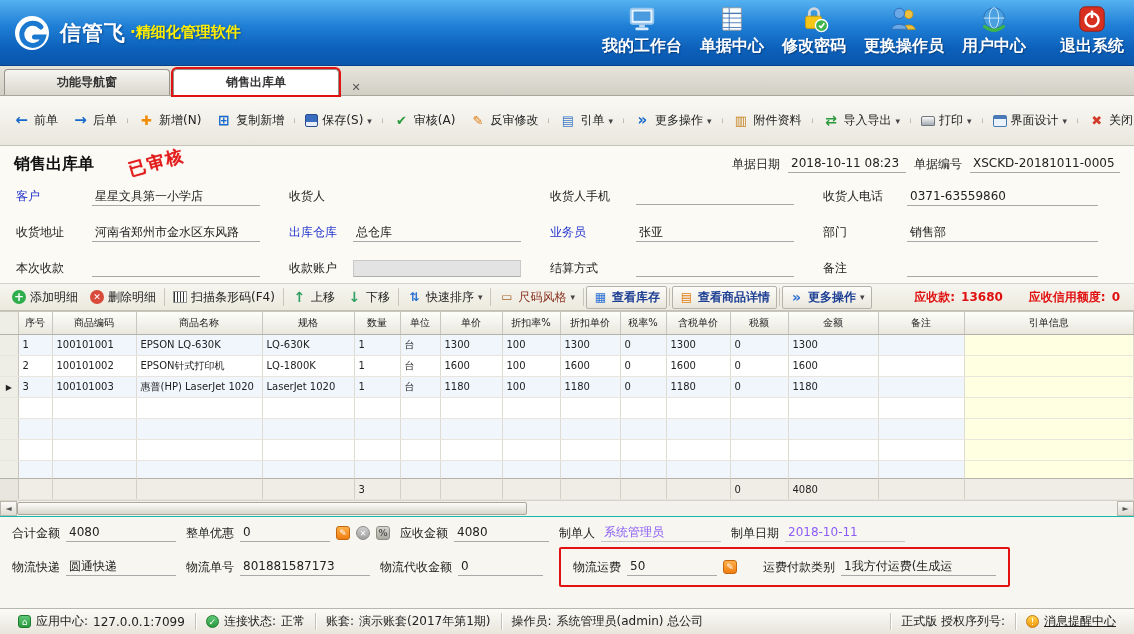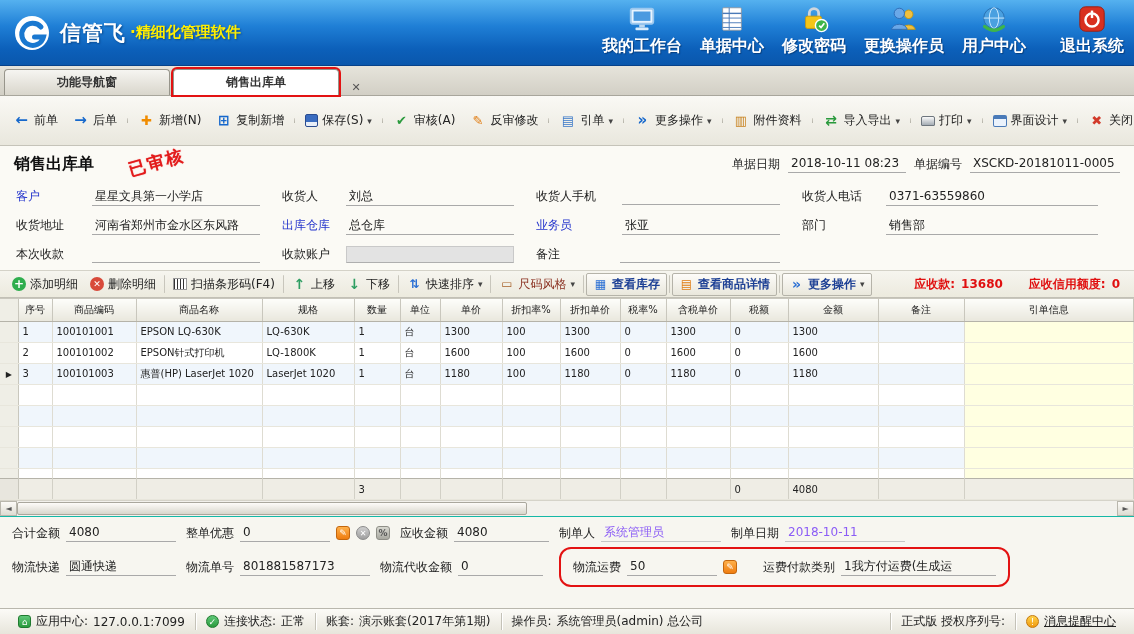--- a/index.html
+++ b/index.html
@@ -56,21 +56,21 @@
   .doc-title { font-size:16px; font-weight:bold; color:#111; }
   .stamp { color:#e31b1b; font-weight:bold; font-size:17px; transform:rotate(-16deg); margin-left:34px; margin-top:-4px; letter-spacing:2px; text-shadow:0 0 1px #e86a6a; }
   .head-right { margin-left:auto; display:flex; align-items:center; gap:8px; }
   .flabel { white-space:nowrap; color:#222; }
   .flabel.link { color:#2333cc; }
   .uval { border-bottom:1px solid #a9a9a9; min-height:17px; line-height:17px; padding:0 3px; white-space:nowrap; overflow:hidden; }
   .w118 { width:118px; } .w150 { width:150px; } .w110 { width:110px; } .w95 { width:95px; }
   .w130 { width:130px; } .w85 { width:85px; } .w90 { width:90px; } .w120 { width:120px; } .w155 { width:155px; }
 
   
-  .fields { flex:0 0 88px; display:grid; grid-template-columns:266px 254px 266px 1fr; grid-auto-rows:29px; align-items:center; padding:0 14px 0 16px; }
+  .fields { flex:0 0 88px; display:grid; grid-template-columns:266px 254px 266px 1fr; grid-auto-rows:29px; align-items:center; padding:0 14px 0 16px;gap:7px; }
   .field { display:flex; align-items:center; padding-right:22px; }
   .field .flabel { flex:0 0 auto; }
   .field .uval { flex:1; }
   .c1 .flabel { width:76px; } .c2 .flabel { width:64px; } .c3 .flabel { width:86px; } .c4 .flabel { width:84px; }
   .uval.disabled { background:#e3e3e3; border:1px solid #c9c9c9; border-bottom:1px solid #aFaFaF; }
   .gray-val { color:#8b5cf6; border-bottom-color:#c6c6c6; }
 
   
   .dtbar { flex:0 0 28px; background:linear-gradient(180deg,#f6f5ef,#eceade); border-top:1px solid #d4d2c8; border-bottom:1px solid #c2c0b6; display:flex; align-items:center; padding:0 6px; }
   .dt-btn { display:flex; align-items:center; gap:4px; padding:2px 6px; cursor:pointer; white-space:nowrap; border-radius:2px; }
@@ -131,21 +131,21 @@
   .footer { flex:0 0 92px; background:#f7f6f0; border-top:1px solid #14b8a6; padding:7px 12px 4px 12px; display:flex; flex-direction:column; gap:5px; }
   .f-row { display:flex; align-items:center; gap:10px; }
   .fgroup { display:flex; align-items:center; gap:6px; white-space:nowrap; }
   .mini-ic { width:14px; height:14px; display:inline-flex; align-items:center; justify-content:center; border-radius:3px; color:#fff; font-size:9px; font-weight:bold; cursor:pointer; }
   .mini-ic.orange { background:linear-gradient(180deg,#ffb04a,#ef7d10); border:1px solid #c4660c; }
   .mini-ic.orange::before { content:"✎"; }
   .mini-ic.gcirc { background:linear-gradient(180deg,#cfcfcf,#9f9f9f); border:1px solid #8a8a8a; border-radius:50%; }
   .mini-ic.gcirc::before { content:"✕"; font-size:8px; }
   .mini-ic.gtag { background:linear-gradient(180deg,#d8d8d0,#a9a9a1); border:1px solid #8f8f87; color:#555; }
   .mini-ic.gtag::before { content:"%"; font-size:9px; }
-  .red-box { display:flex; align-items:center; gap:26px; border:2px solid #e31212; border-radius:12px; padding:9px 12px; margin-left:6px; }
+  .red-box { display:flex; align-items:center; gap:26px; border:2px solid #e31212; border-radius:2px; padding:9px 12px; margin-left:6px; }
 
   
   .statusbar { flex:0 0 26px; background:linear-gradient(180deg,#fcfbf7,#e7e5db); border-top:1px solid #b9b7ad; display:flex; align-items:center; padding:0 8px; color:#222; }
   .sb-seg { display:flex; align-items:center; gap:5px; padding:0 10px; white-space:nowrap; }
   .sb-sep { width:1px; align-self:stretch; margin:4px 0; background:#c4c2b8; box-shadow:1px 0 0 #fff; }
   .st-ic { width:13px; height:13px; display:inline-flex; align-items:center; justify-content:center; border-radius:3px; color:#fff; font-size:9px; }
   .st-ic[data-name="app-center-icon"] { background:linear-gradient(180deg,#5fc878,#2a9a3d); border:1px solid #1f7a2f; }
   .st-ic[data-name="app-center-icon"]::before { content:"⌂"; }
   .st-ic[data-name="connection-ok-icon"] { background:linear-gradient(180deg,#5fc878,#2a9a3d); border:1px solid #1f7a2f; border-radius:50%; }
   .st-ic[data-name="connection-ok-icon"]::before { content:"✓"; }
@@ -373,21 +373,20 @@
       </div>
     </div>
 
     <div class="fields" data-name="form-fields">
       <div class="field c1">
           <span class="flabel link" data-name="customer-label">客户</span>
           <span class="uval" data-name="customer-field">星星文具第一小学店</span>
         </div>
       <div class="field c2">
           <span class="flabel" data-name="receiver-label">收货人</span>
-          <span class="uval" data-name="receiver-field">刘总</span>
         </div>
       <div class="field c3">
           <span class="flabel" data-name="receiver-mobile-label">收货人手机</span>
           <span class="uval" data-name="receiver-mobile-field"></span>
         </div>
       <div class="field c4">
           <span class="flabel" data-name="receiver-phone-label">收货人电话</span>
           <span class="uval" data-name="receiver-phone-field">0371-63559860</span>
         </div>
 
@@ -408,20 +407,24 @@
           <span class="uval" data-name="department-field">销售部</span>
         </div>
 
       <div class="field c1">
           <span class="flabel" data-name="payment-now-label">本次收款</span>
           <span class="uval" data-name="payment-now-field"></span>
         </div>
       <div class="field c2">
           <span class="flabel" data-name="payment-account-label">收款账户</span>
           <span class="uval disabled" data-name="payment-account-field"></span>
+        </div>
+      <div class="field c3">
+          <span class="flabel" data-name="settlement-label">结算方式</span>
+          <span class="uval" data-name="settlement-field"></span>
         </div>
       <div class="field c4">
           <span class="flabel" data-name="remark-label">备注</span>
           <span class="uval" data-name="remark-field"></span>
         </div>
     </div>
 
     <div class="dtbar" data-name="detail-toolbar">
       <div class="dt-btn" data-name="add-detail-button">
         <span class="dt-ic" data-name="add-detail-icon"></span>

